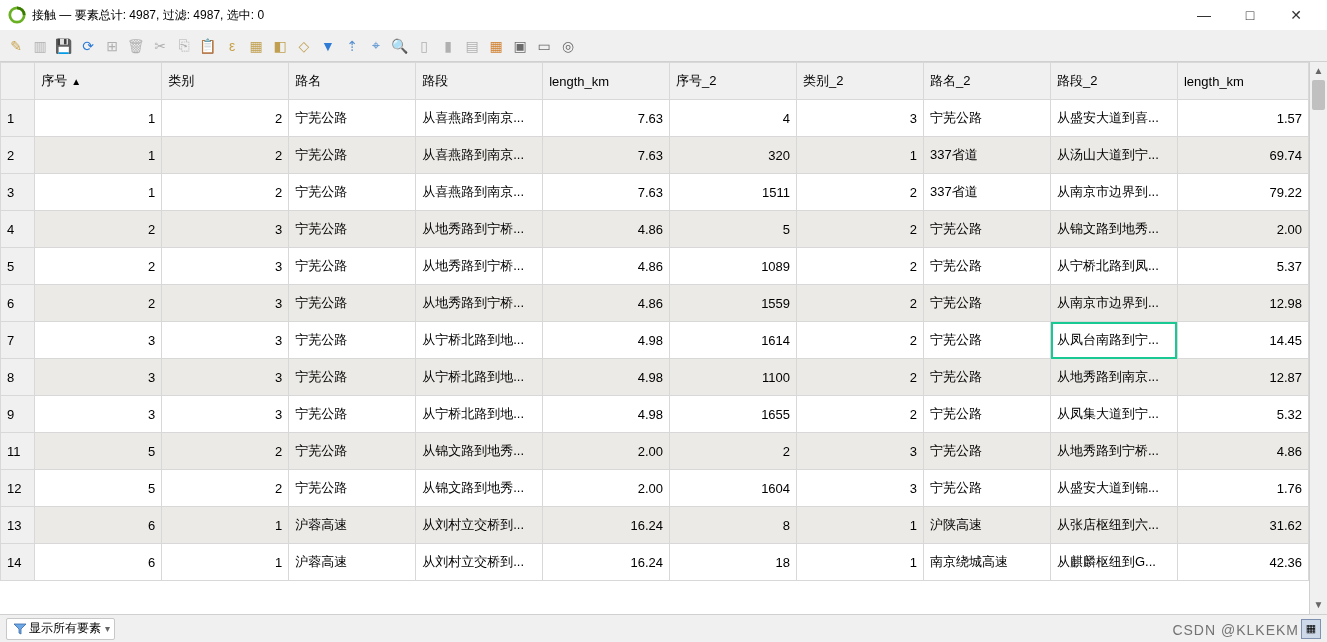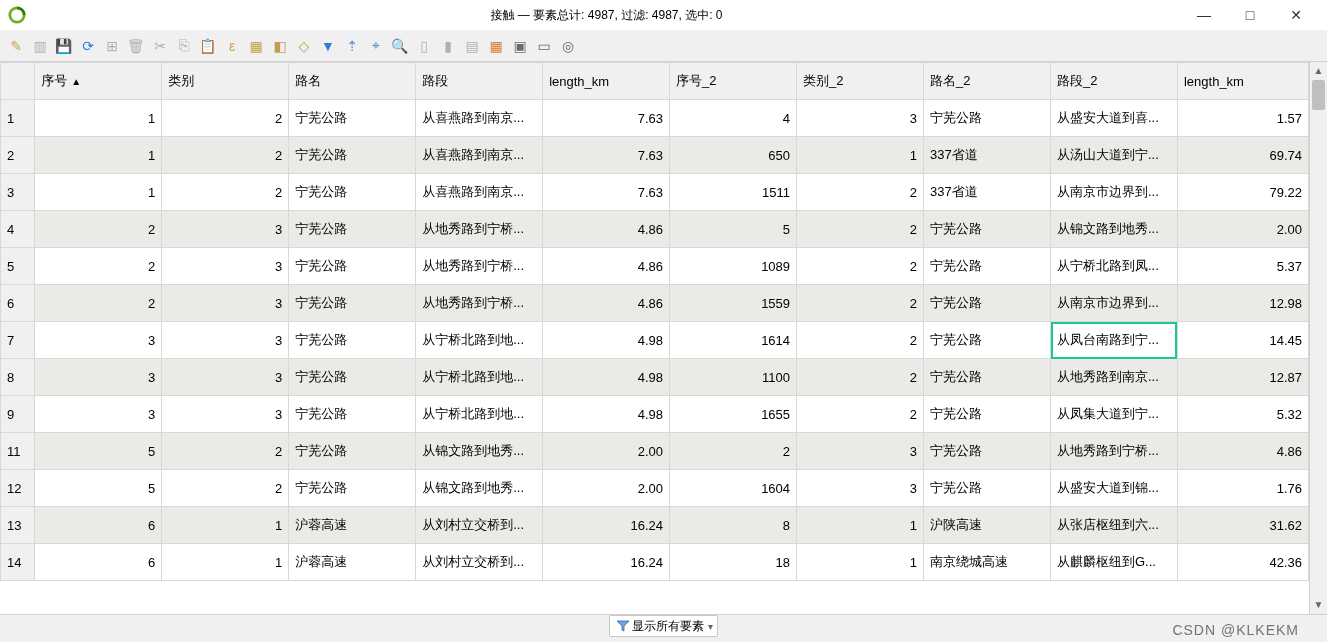--- a/index.html
+++ b/index.html
@@ -1,17 +1,17 @@
 <!DOCTYPE html>
 <html><head>
 <meta charset="utf-8">
 <style>
 * { margin: 0; padding: 0; box-sizing: border-box; font-family: "Microsoft YaHei", Arial, sans-serif; }
 body { background: #fff; width: 1327px; height: 642px; overflow: hidden; position: relative; display: flex; flex-direction: column; }
-.titlebar { height: 30px; display: flex; align-items: center; padding: 0 8px; background: #fff; text-align: center; }
+.titlebar { height: 30px; display: flex; align-items: center; padding: 0 8px; background: #fff; }
 .titlebar .app-icon { width: 18px; height: 18px; margin-right: 6px; }
 .titlebar .title-text { font-size: 12px; color: #000; flex: 1; }
 .titlebar .win-controls { display: flex; gap: 0; }
 .titlebar .win-btn { width: 46px; height: 30px; display: flex; align-items: center; justify-content: center; font-size: 14px; color: #333; }
 .toolbar { height: 32px; background: #f0f0f0; border-bottom: 1px solid #d0d0d0; display: flex; align-items: center; padding: 0 6px; gap: 4px; }
 .toolbar .tool-icon { width: 20px; height: 20px; display: flex; align-items: center; justify-content: center; font-size: 14px; }
 .table-wrapper { flex: 1; overflow: hidden; position: relative; display: flex; }
 .table-area { flex: 1; overflow: auto; }
 table { border-collapse: collapse; width: 100%; table-layout: fixed; }
 th, td { border: 1px solid #d8d8d8; font-size: 13px; height: 37px; padding: 0 6px; white-space: nowrap; overflow: hidden; text-overflow: ellipsis; }
@@ -31,21 +31,21 @@
 .col-len { width: 126px; }
 .col-xh2 { width: 126px; }
 .col-lb2 { width: 126px; }
 .col-lm2 { width: 126px; }
 .col-ld2 { width: 126px; }
 .col-len2 { width: 130px; }
 .highlight-cell { outline: 2px solid #18c994; outline-offset: -2px; }
 .scroll-track { width: 18px; background: #f0f0f0; border-left: 1px solid #d0d0d0; display: flex; flex-direction: column; }
 .scroll-arrow { height: 18px; text-align: center; font-size: 10px; color: #666; line-height: 18px; }
 .scroll-thumb { background: #c0c0c0; height: 30px; margin: 0 2px; border-radius: 2px; }
-.footer { height: 28px; background: #f0f0f0; border-top: 1px solid #d0d0d0; display: flex; align-items: center; padding: 0 6px; gap: 6px; font-size: 12px; flex-direction: column; }
+.footer { height: 28px; background: #f0f0f0; border-top: 1px solid #d0d0d0; display: flex; align-items: center; padding: 0 6px; gap: 6px; font-size: 12px; }
 .footer .filter-icon { width: 18px; height: 18px; display: flex; align-items: center; justify-content: center; }
 .footer-dropdown { display: flex; align-items: center; border: 1px solid #c8c8c8; background: #fff; border-radius: 2px; padding: 1px 4px; flex: 0 0 auto; }
 .footer-right-icon { margin-left: auto; width: 20px; height: 20px; background: #cdd8e8; border: 1px solid #8090b0; display: flex; align-items: center; justify-content: center; font-size: 11px; }
 .watermark { position: absolute; bottom: 4px; right: 28px; font-size: 14px; color: #737373; letter-spacing: 1px; pointer-events: none; }
 </style>
 </head>
 <body>
 
 <div class="titlebar">
   <span class="app-icon">
@@ -134,21 +134,21 @@
             <td class="txt">从盛安大道到喜...</td>
             <td class="num">1.57</td>
           </tr>
           <tr>
             <td class="row-header txt">2</td>
             <td class="num">1</td>
             <td class="num">2</td>
             <td class="txt">宁芜公路</td>
             <td class="txt">从喜燕路到南京...</td>
             <td class="num">7.63</td>
-            <td class="num">650</td>
+            <td class="num">320</td>
             <td class="num">1</td>
             <td class="txt">337省道</td>
             <td class="txt">从汤山大道到宁...</td>
             <td class="num">69.74</td>
           </tr>
           <tr>
             <td class="row-header txt">3</td>
             <td class="num">1</td>
             <td class="num">2</td>
             <td class="txt">宁芜公路</td>

